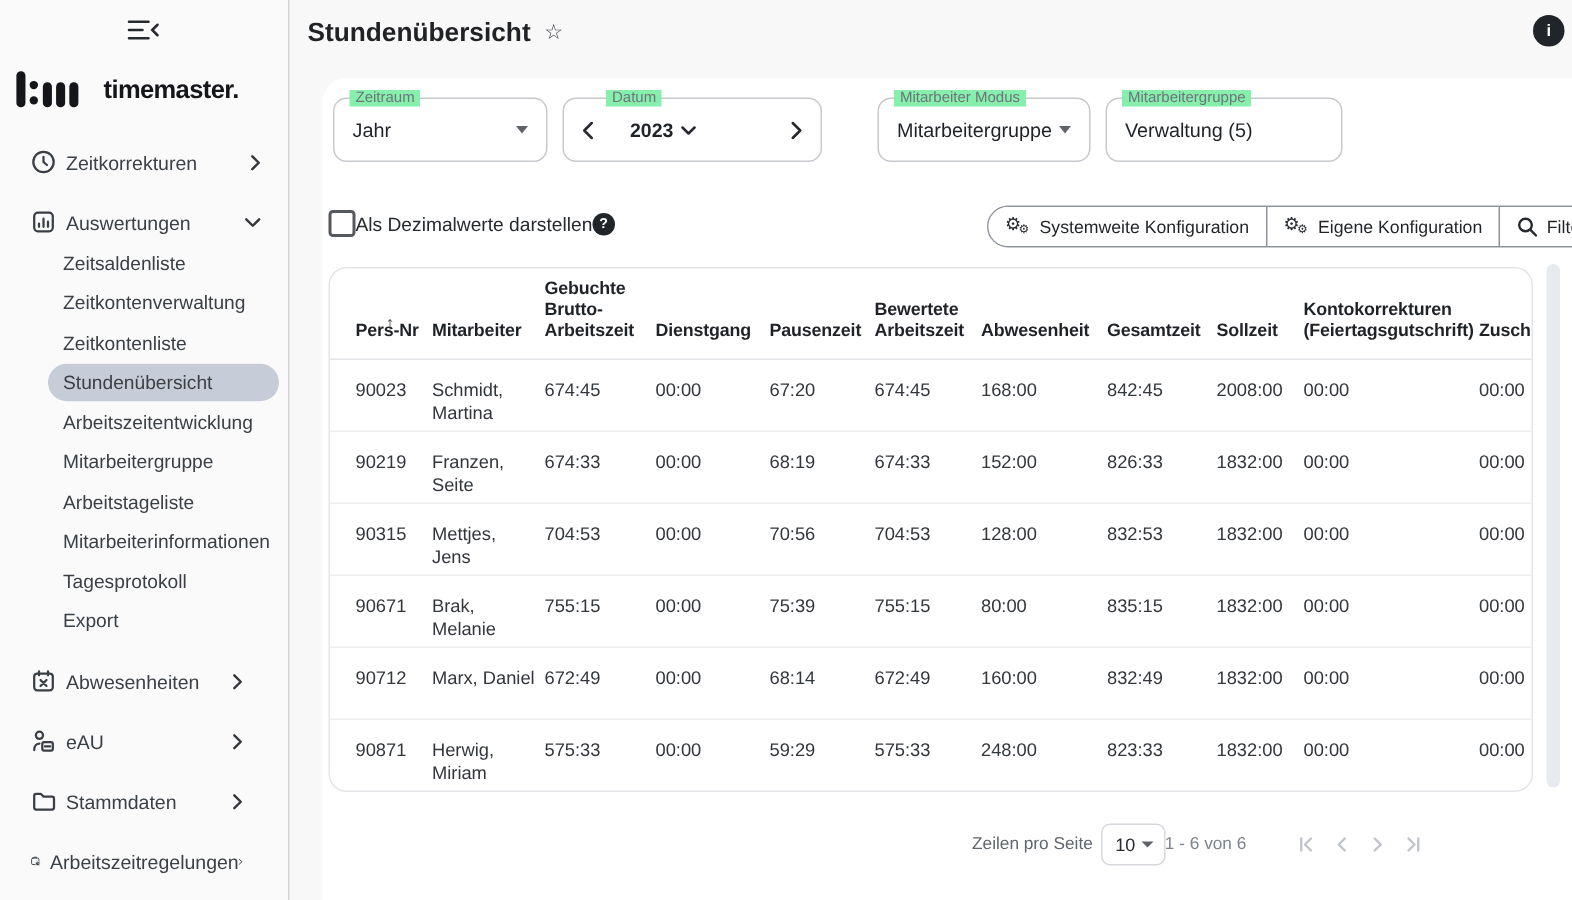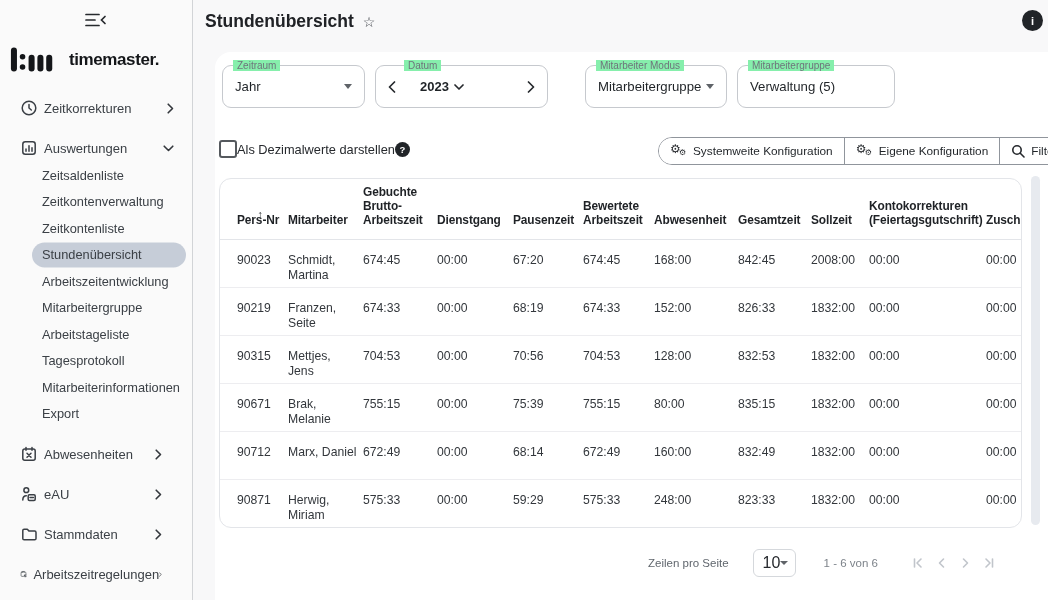--- a/index.html
+++ b/index.html
@@ -89,26 +89,26 @@
   tbody tr:last-child{border-bottom:none;}
   td{font-size:12.2px;color:#33373c;vertical-align:top;padding:13px 6px 0 0;
      line-height:15px;box-sizing:border-box;}
   td.c1{padding-left:17px;}
 
   .vscroll{position:absolute;left:1031px;top:176px;width:9px;height:349px;border-radius:4.5px;
            background:#e7eaef;cursor:pointer;}
 
   
   .pagi{position:absolute;left:648px;top:548px;height:30px;display:flex;align-items:center;}
-  .rpp-label{font-size:11.5px;color:#60666d;margin-right:24px;}
+  .rpp-label{font-size:11.5px;color:#60666d;margin-right:5px;}
   .rpp-box{width:43px;height:28px;border:1px solid #d5d8dc;border-radius:6px;background:#fff;
            display:flex;align-items:center;padding:0 7px 0 9px;box-sizing:border-box;cursor:pointer;}
-  .rpp-box .rpp-val{font-size:16px;color:#26292d;}
+  .rpp-box .rpp-val{font-size:12px;color:#26292d;}
   .rpp-box .tri{border-left-width:4px;border-right-width:4px;border-top-width:4.5px;}
-  .range{font-size:11.5px;color:#7d838a;margin-left:28px;}
+  .range{font-size:11.5px;color:#7d838a;}
   .pnav{display:flex;align-items:center;gap:9px;margin-left:34px;}
   .pnav .pbtn{width:14px;height:14px;color:#c1c5cb;cursor:pointer;}
 </style>
 </head>
 <body>
 
 <div class="app">
 
   <div class="sidebar">
 
@@ -170,24 +170,24 @@
       <div class="sub-item">
           <span>Arbeitszeitentwicklung</span>
         </div>
       <div class="sub-item">
           <span>Mitarbeitergruppe</span>
         </div>
       <div class="sub-item">
           <span>Arbeitstageliste</span>
         </div>
       <div class="sub-item">
+          <span>Mitarbeiterinformationen</span>
+        </div>
+      <div class="sub-item">
           <span>Tagesprotokoll</span>
-        </div>
-      <div class="sub-item">
-          <span>Mitarbeiterinformationen</span>
         </div>
       <div class="sub-item">
           <span>Export</span>
         </div>
     </div>
 
     <div class="nav-bottom">
       <div class="nav-row">
         <svg class="icon18" viewBox="0 0 18 18" fill="none" stroke="currentColor" stroke-width="1.5" stroke-linecap="round" stroke-linejoin="round">
           <rect x="2.8" y="4" width="12.4" height="11.2" rx="2"></rect>

